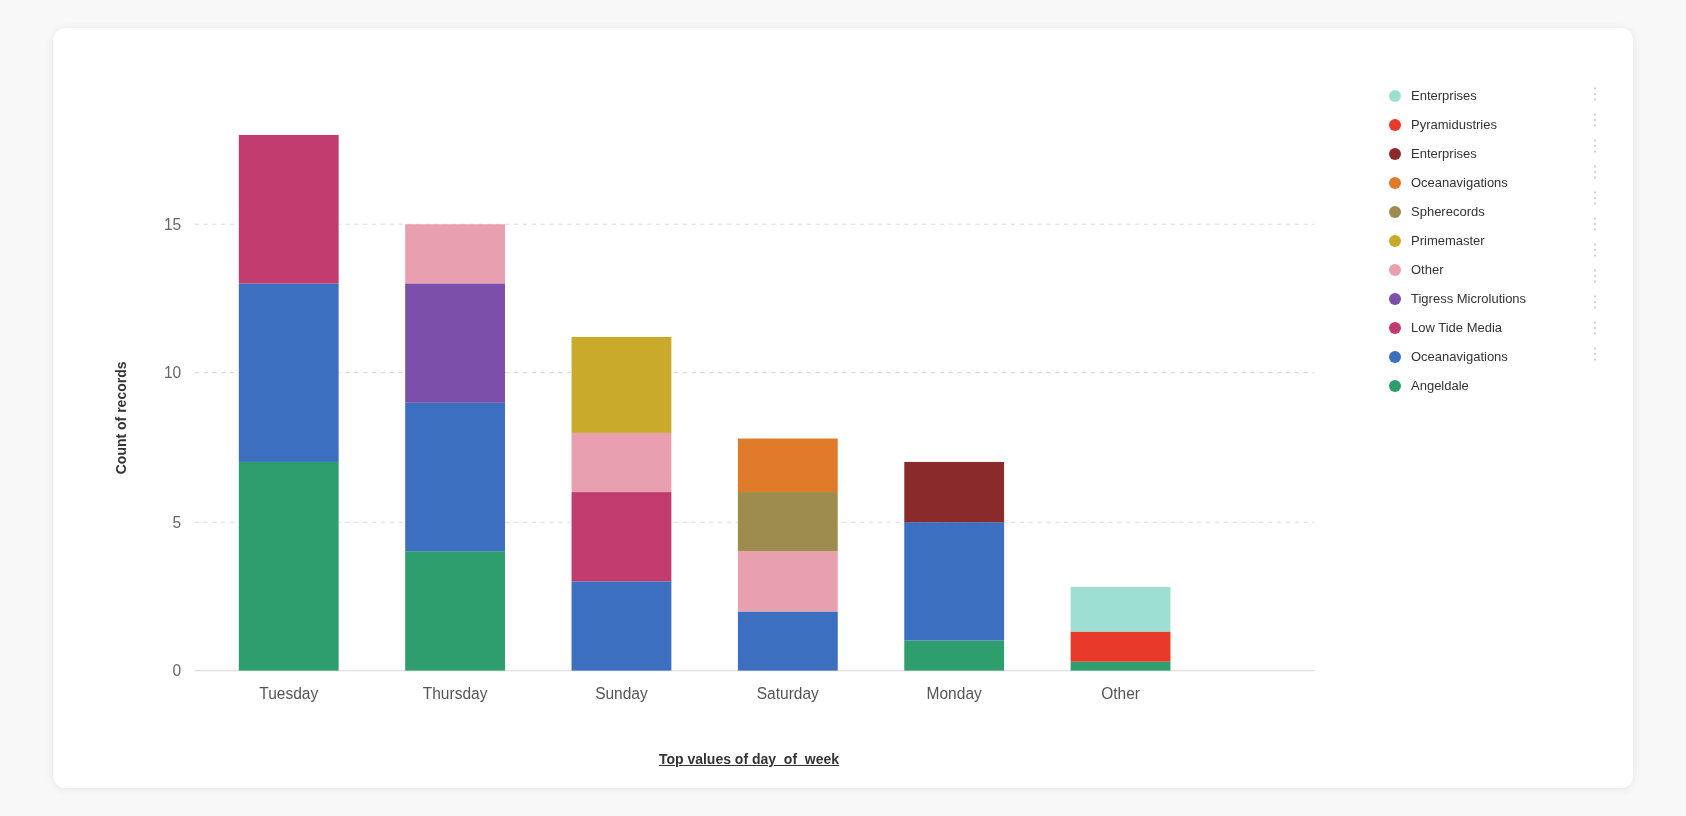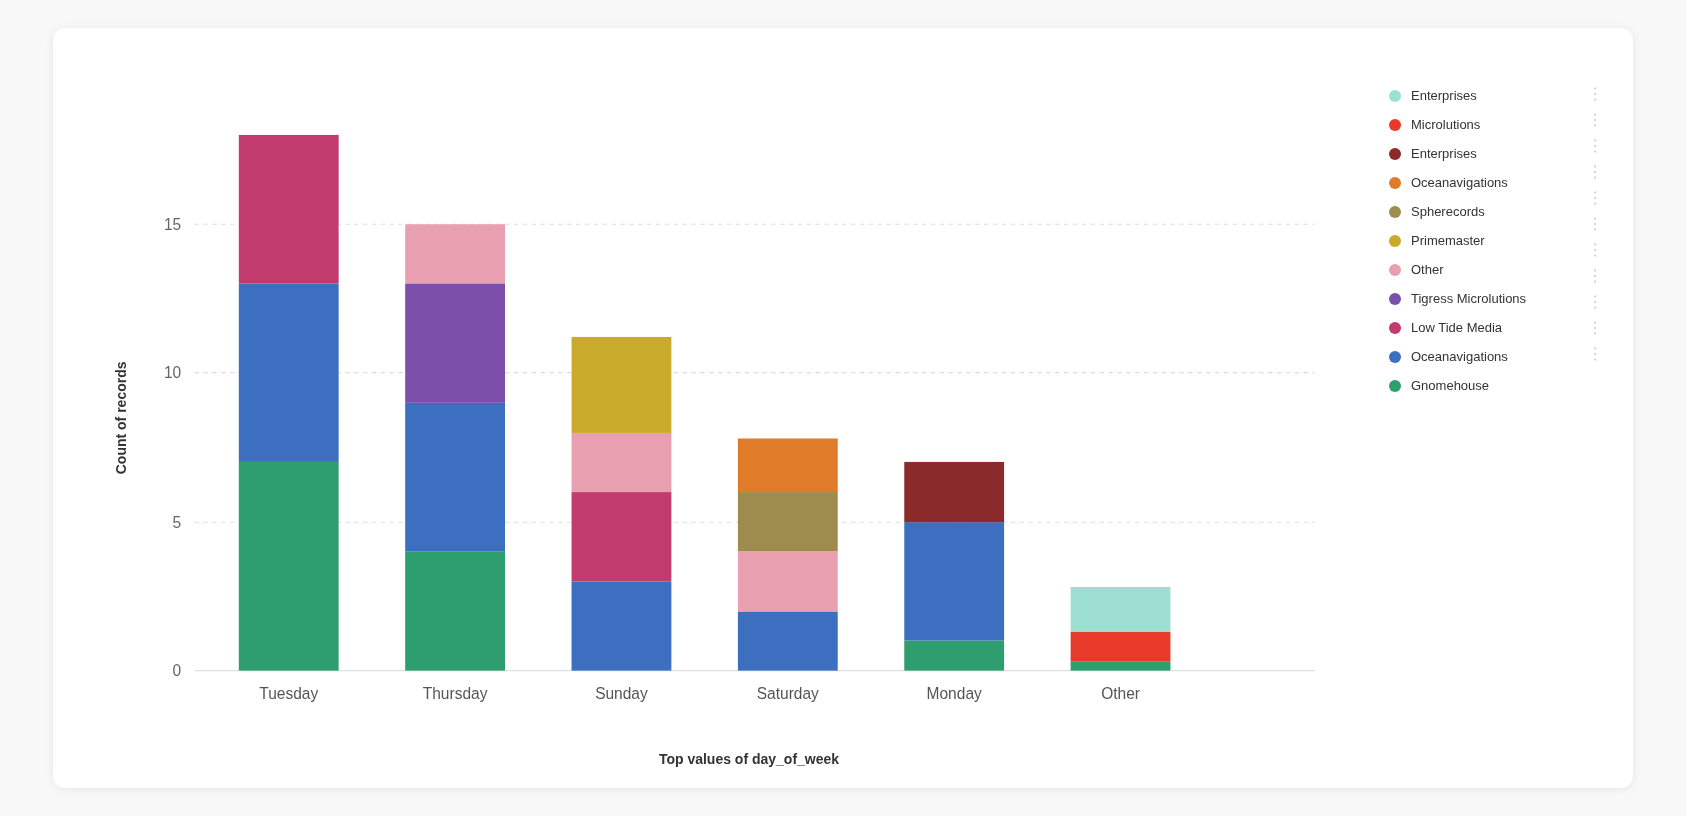--- a/index.html
+++ b/index.html
@@ -53,20 +53,21 @@
     svg.chart-svg {
       width: 100%;
       height: 100%;
     }
     .x-axis-label {
       text-align: center;
       font-size: 14px;
       font-weight: 600;
       color: #333;
       margin-top: 36px;
+      text-decoration: underline;
     }
     .legend {
       display: flex;
       flex-direction: column;
       gap: 14px;
       justify-content: flex-start;
       padding-left: 30px;
       padding-top: 10px;
       flex-shrink: 0;
       width: 220px;
@@ -179,21 +180,21 @@
 
     <div style="display:flex;align-items:flex-start;margin-top:10px;">
       <div class="legend">
 
       <div class="legend-item">
             <div class="legend-dot" style="background: rgb(158, 223, 212);"></div>
             <span>Enterprises</span>
           </div>
           <div class="legend-item">
             <div class="legend-dot" style="background: rgb(232, 58, 43);"></div>
-            <span>Microlutions</span>
+            <span>Pyramidustries</span>
           </div>
           <div class="legend-item">
             <div class="legend-dot" style="background: rgb(139, 42, 42);"></div>
             <span>Enterprises</span>
           </div>
           <div class="legend-item">
             <div class="legend-dot" style="background: rgb(224, 123, 42);"></div>
             <span>Oceanavigations</span>
           </div>
           <div class="legend-item">
@@ -215,21 +216,21 @@
           <div class="legend-item">
             <div class="legend-dot" style="background: rgb(194, 59, 110);"></div>
             <span>Low Tide Media</span>
           </div>
           <div class="legend-item">
             <div class="legend-dot" style="background: rgb(60, 111, 191);"></div>
             <span>Oceanavigations</span>
           </div>
           <div class="legend-item">
             <div class="legend-dot" style="background: rgb(46, 158, 110);"></div>
-            <span>Gnomehouse</span>
+            <span>Angeldale</span>
           </div>
         </div>
       <div class="legend-dots-col">
 
       <div class="legend-dots-icon">⋮</div>
           <div class="legend-dots-icon">⋮</div>
           <div class="legend-dots-icon">⋮</div>
           <div class="legend-dots-icon">⋮</div>
           <div class="legend-dots-icon">⋮</div>
           <div class="legend-dots-icon">⋮</div>

